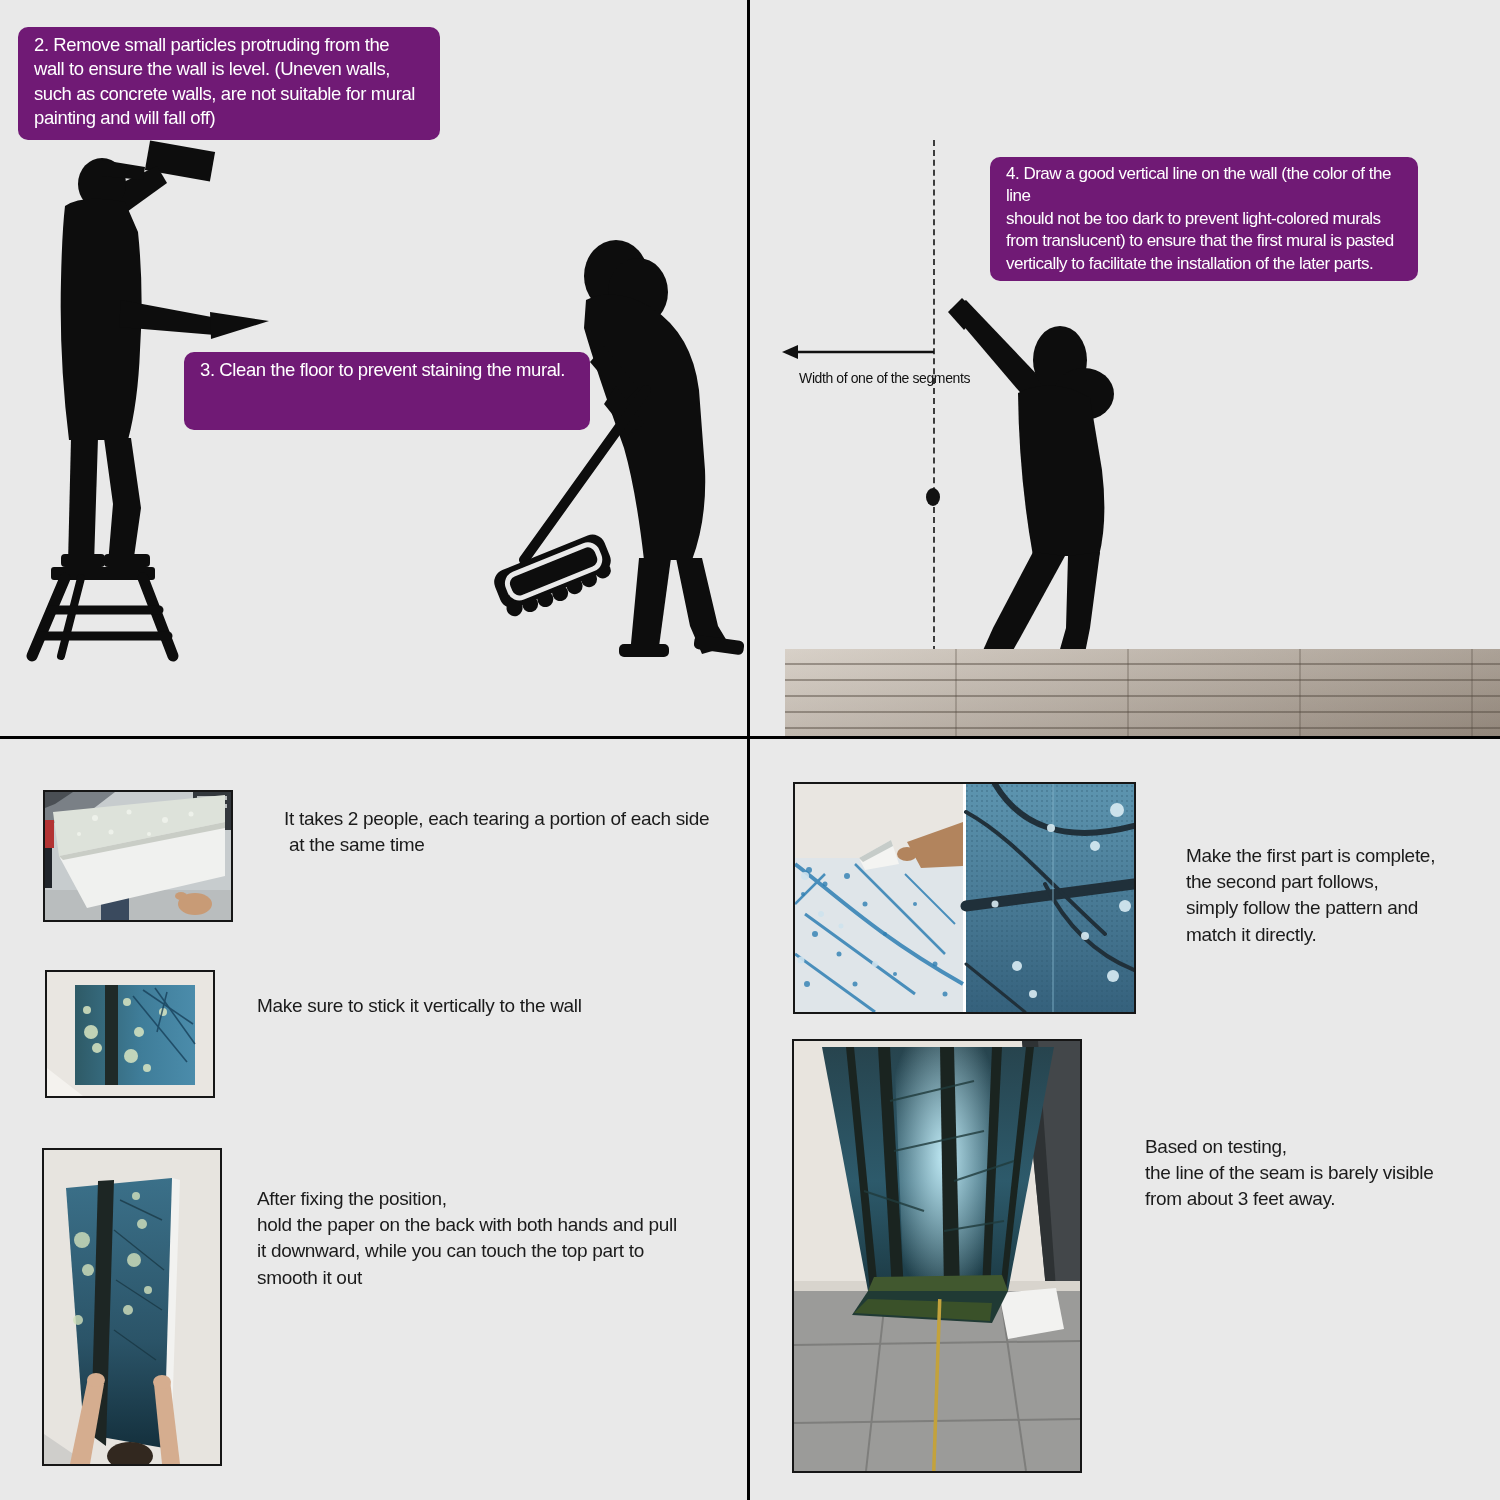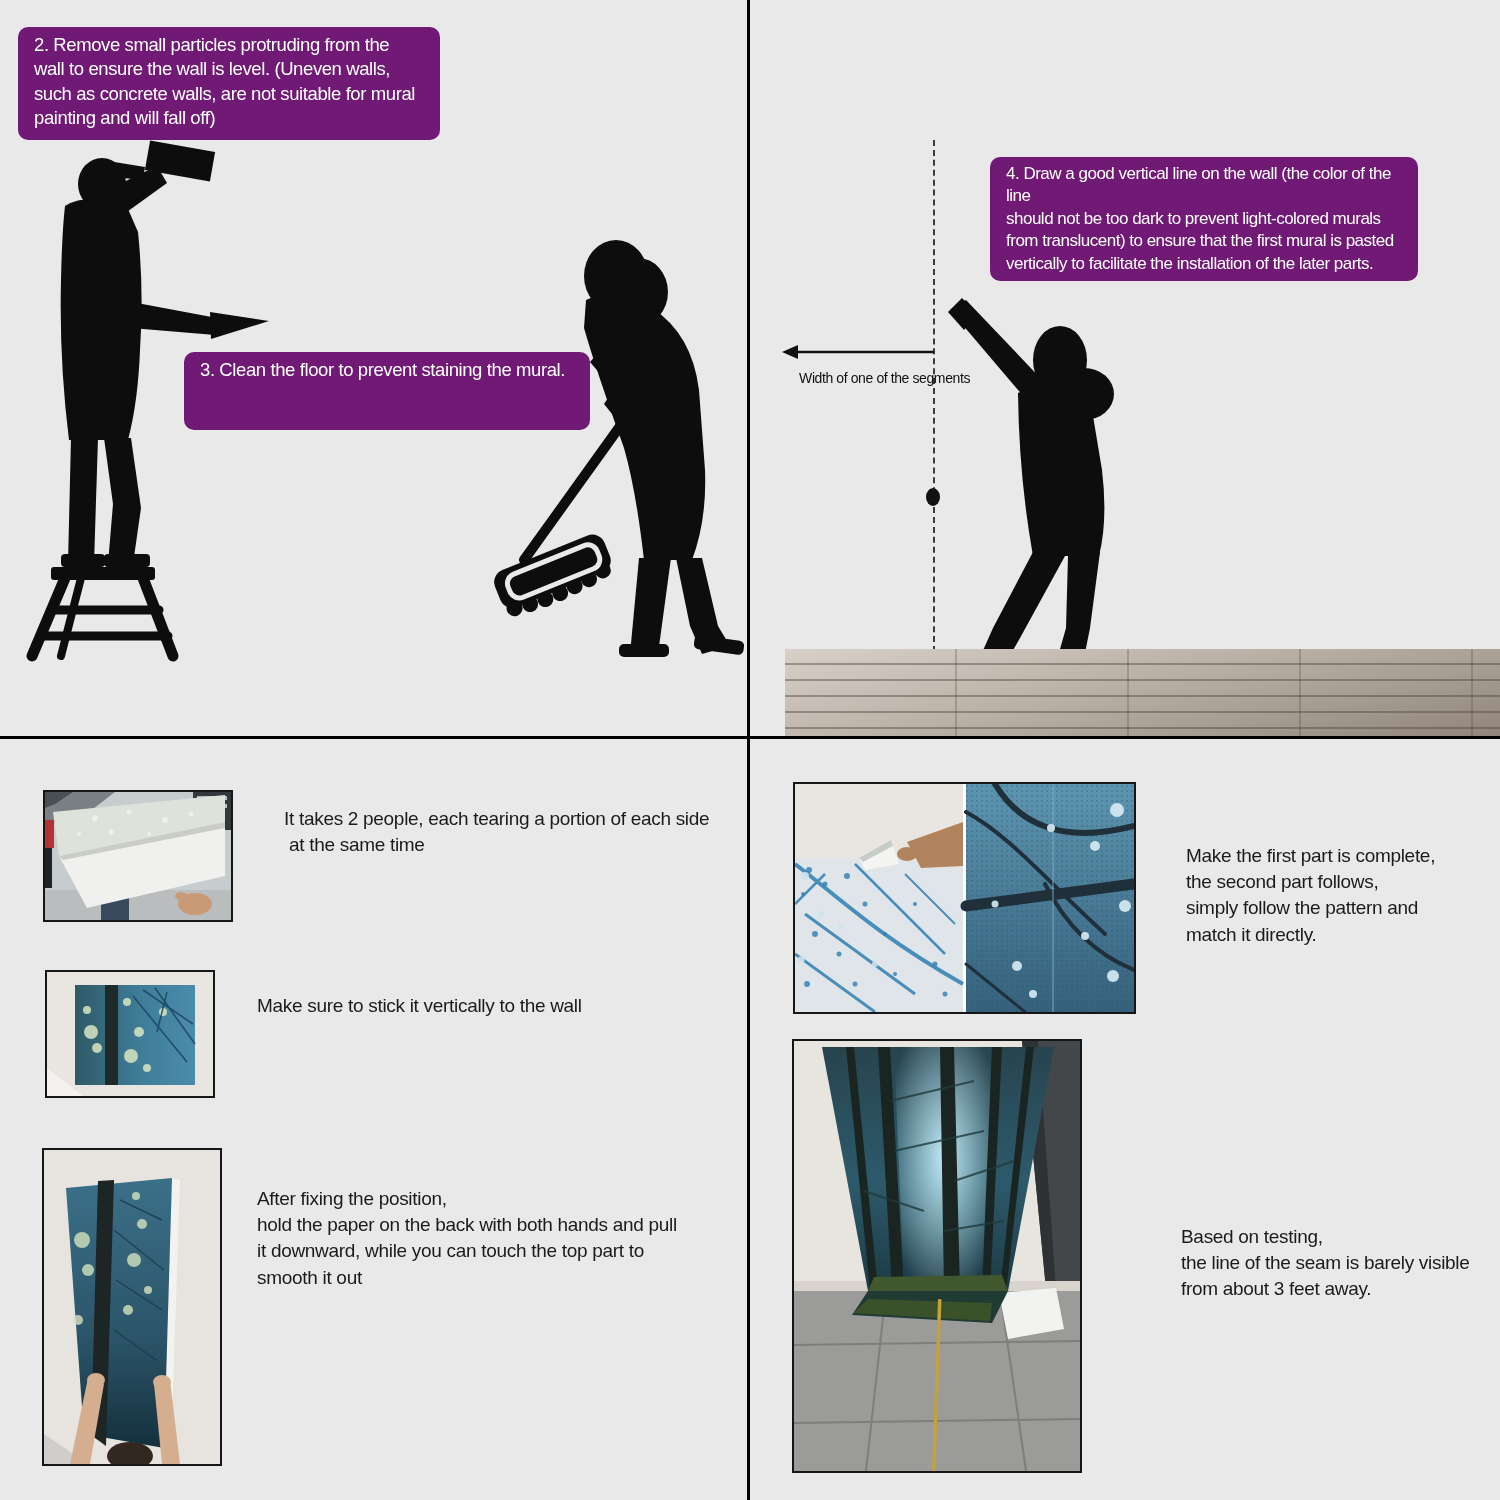--- a/index.html
+++ b/index.html
@@ -23,21 +23,21 @@
   .box4{left:990px; top:157px; width:428px; min-height:121px; font-size:17px; letter-spacing:-0.5px;}
 
   .tip{
     position:absolute; color:#1b1b1b; white-space:pre-line;
     font-size:19px; line-height:1.38; letter-spacing:-0.3px;
   }
   .tip1{left:240px; top:806px;margin-left:44px;}
   .tip2{left:257px; top:993px;}
   .tip3{left:257px; top:1186px;}
   .tip4{left:1186px; top:843px;}
-  .tip5{left:1145px; top:1224px;margin-left:36px;}
+  .tip5{left:1145px; top:1134px;}
 
   .silhouette{position:absolute;}
   .sil-scrape{left:5px; top:140px;}
   .sil-mop{left:466px; top:228px;}
   .sil-plumb{left:948px; top:298px;}
 
   .dashed-line{
     position:absolute; left:933px; top:140px; height:512px; width:0;
     border-left:2px dashed #3c3c3c;
   }

